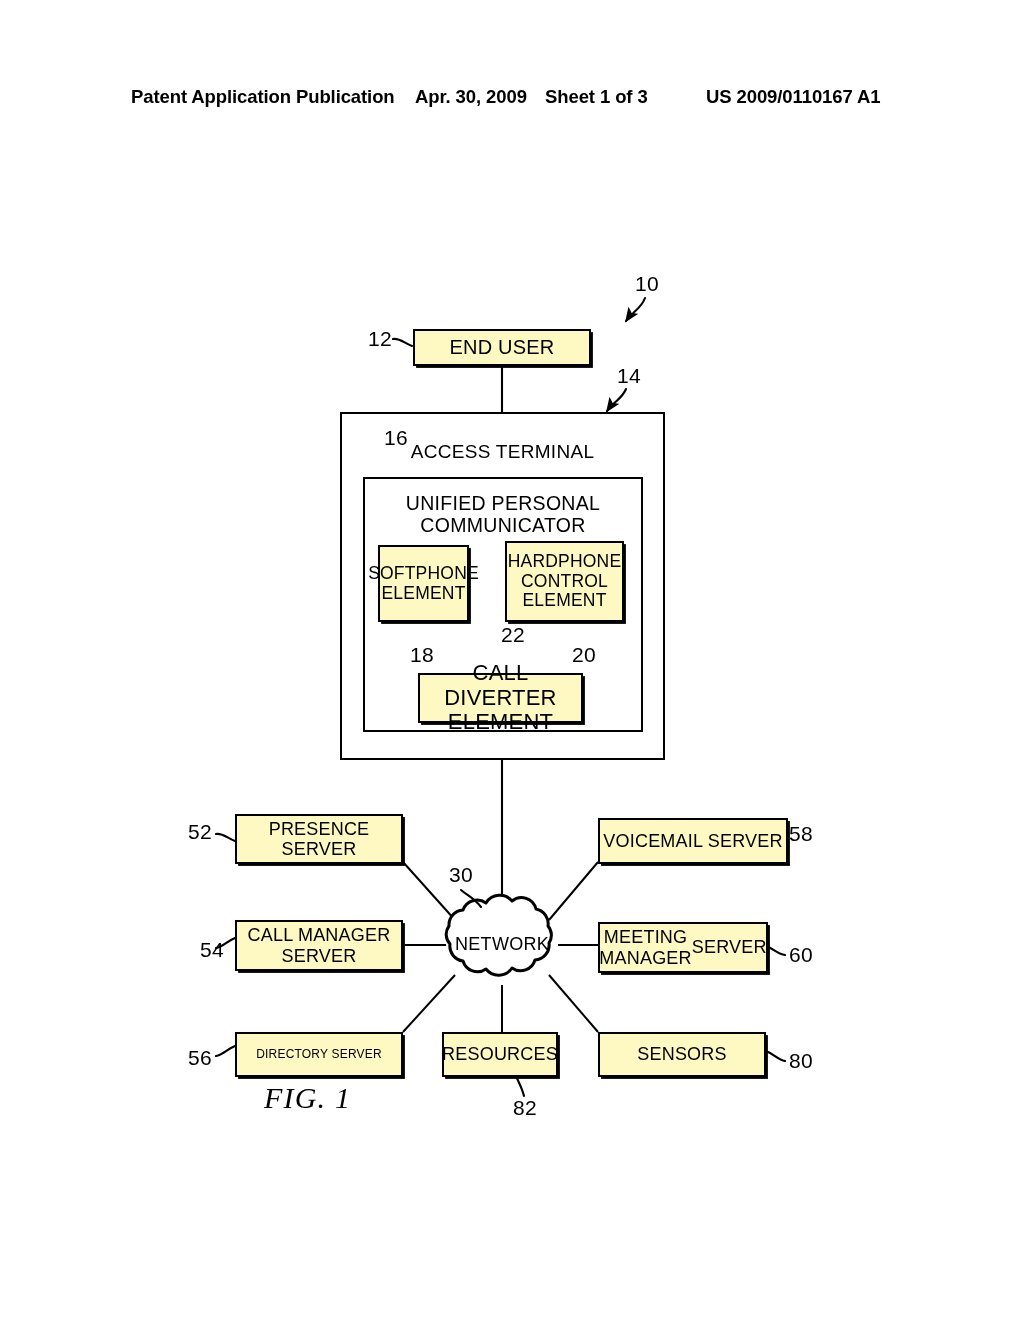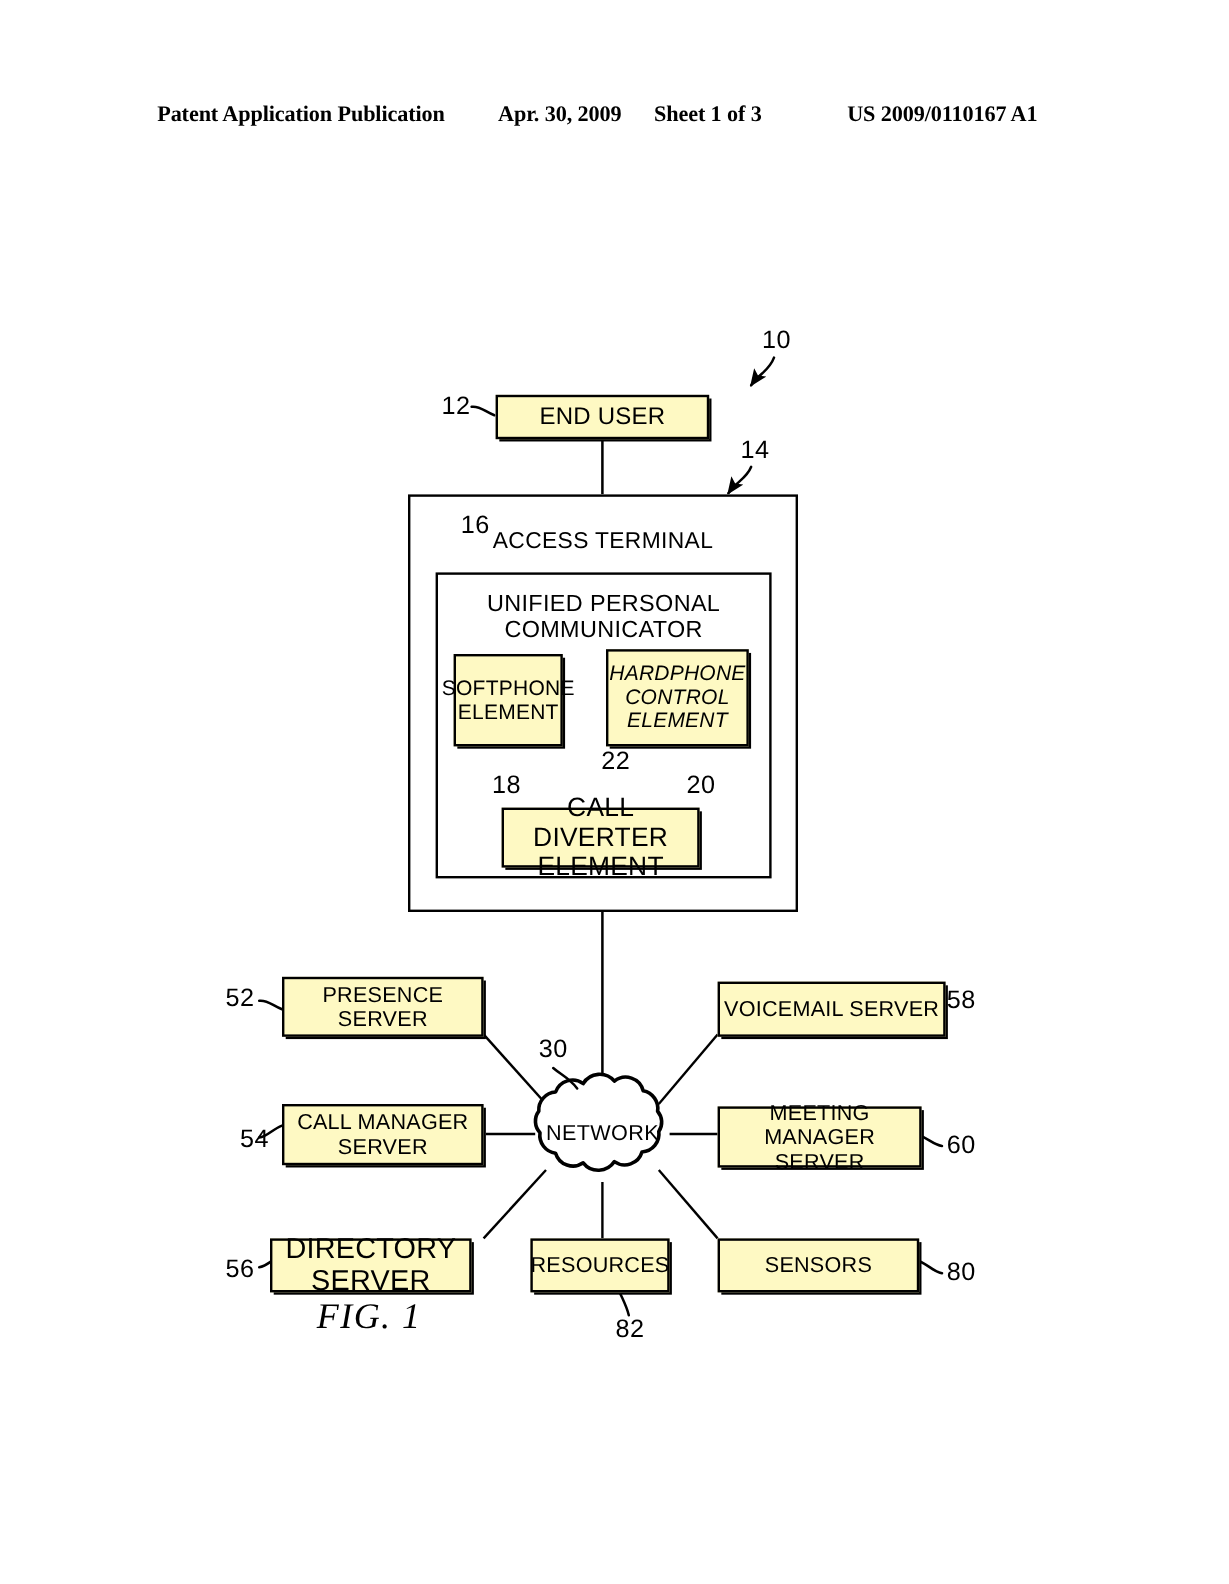--- a/index.html
+++ b/index.html
@@ -17,21 +17,21 @@
     overflow: hidden;
   }
 
   
   .page-header {
     position: absolute;
     top: 86px;
     left: 0;
     width: 1024px;
     height: 26px;
-    font-family: Liberation Serif, serif;
+    font-family: Liberation Sans, sans-serif;
     font-weight: bold;
     font-size: 18.5px;
     letter-spacing: -0.1px;
     white-space: nowrap;
   }
   .hdr-pub   { position: absolute; left: 131px; top: 0; }
   .hdr-date  { position: absolute; left: 415px; top: 0; }
   .hdr-sheet { position: absolute; left: 545px; top: 0; }
   .hdr-num   { position: absolute; left: 706px; top: 0; }
 
@@ -200,21 +200,21 @@
   <div class="container-box" style="left:363px; top:477px; width:280px; height:255px;">
     <div class="container-label" style="top:13px; font-size:19.5px;">UNIFIED PERSONAL</div>
     <div class="container-label" style="top:35px; font-size:19.5px;">COMMUNICATOR</div>
   </div>
 
   <div class="pbox" style="left:378px; top:545px; width:91px; height:77px; font-size:17.5px; flex-direction:column;">
     <span>SOFTPHONE</span>
     <span>ELEMENT</span>
   </div>
 
-  <div class="pbox" style="left:505px; top:541px; width:119px; height:81px; font-size:17.5px; flex-direction:column;font-style:italic;">
+  <div class="pbox" style="left:505px; top:541px; width:119px; height:81px; font-size:17.5px; flex-direction:column;">
     <span>HARDPHONE</span>
     <span>CONTROL</span>
     <span>ELEMENT</span>
   </div>
 
   <div class="pbox" style="left:418px; top:673px; width:165px; height:50px; font-size:22px; flex-direction:column;">
     <span>CALL DIVERTER</span>
     <span>ELEMENT</span>
   </div>
 
@@ -224,33 +224,33 @@
   <div class="pbox" style="left:235px; top:814px; width:168px; height:50px; font-size:18px; flex-direction:column;">
     <span>PRESENCE</span>
     <span>SERVER</span>
   </div>
 
   <div class="pbox" style="left:235px; top:920px; width:168px; height:51px; font-size:18px; flex-direction:column;">
     <span>CALL MANAGER</span>
     <span>SERVER</span>
   </div>
 
-  <div class="pbox" style="left:225px; top:1032px; width:168px; height:45px; font-size:24px;">
+  <div class="pbox" style="left:235px; top:1032px; width:168px; height:45px; font-size:12px;">
     <span>DIRECTORY SERVER</span>
   </div>
 
   <div class="pbox" style="left:442px; top:1032px; width:116px; height:45px; font-size:18px;">
     <span>RESOURCES</span>
   </div>
 
   <div class="pbox" style="left:598px; top:818px; width:190px; height:46px; font-size:18px;">
     <span>VOICEMAIL SERVER</span>
   </div>
 
-  <div class="pbox" style="left:598px; top:922px; width:170px; height:51px; font-size:18px; flex-direction:column;">
+  <div class="pbox" style="left:598px; top:922px; width:170px; height:51px; font-size:18px; flex-direction:row;">
     <span>MEETING MANAGER</span>
     <span>SERVER</span>
   </div>
 
   <div class="pbox" style="left:598px; top:1032px; width:168px; height:45px; font-size:18px;">
     <span>SENSORS</span>
   </div>
 
   <div class="ref" style="left:635px; top:272px;">10</div>
   <div class="ref" style="left:368px; top:327px;">12</div>

